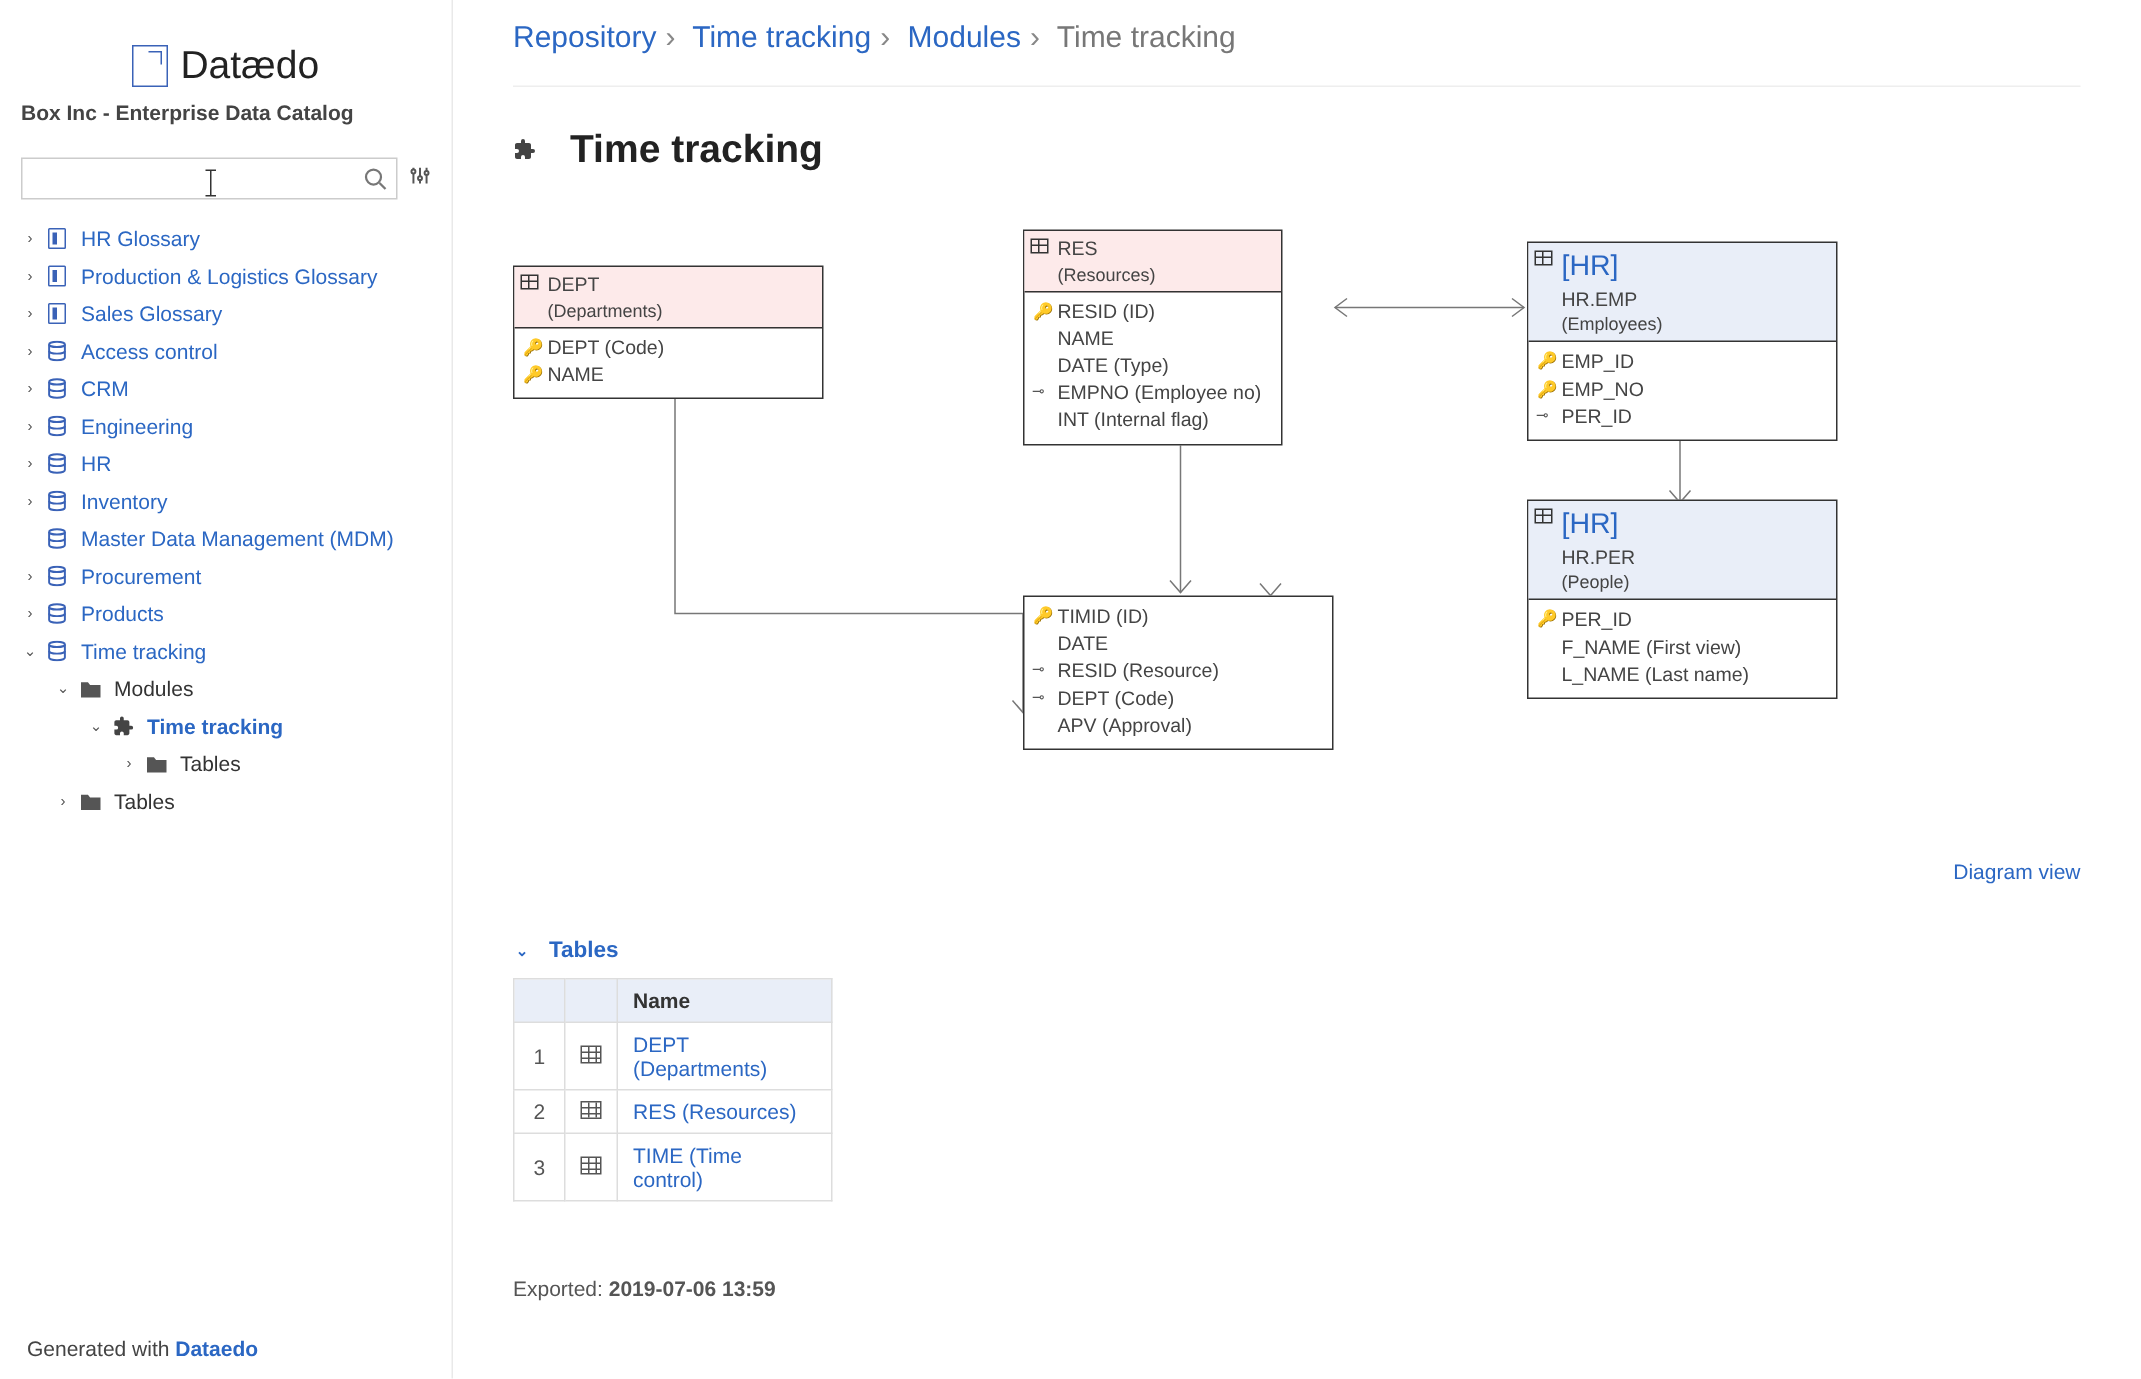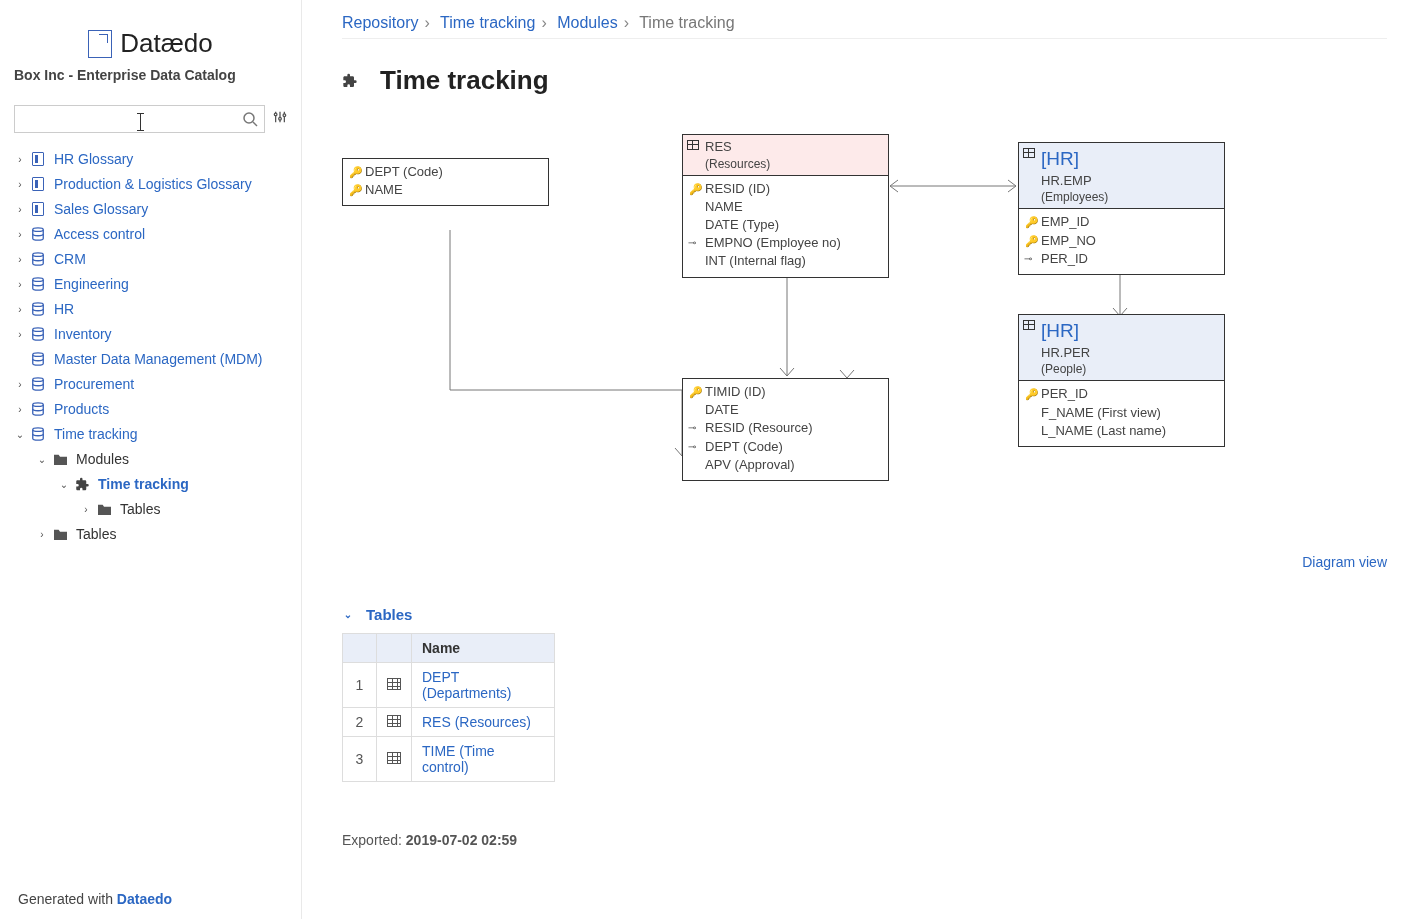--- a/index.html
+++ b/index.html
@@ -36,21 +36,21 @@
   .tlabel.dark { color:#333; }
   .tlabel.bold { font-weight:700; }
   .indent-1{padding-left:22px;}
   .indent-2{padding-left:44px;}
   .indent-3{padding-left:66px;}
 
   .footer-note { position:absolute; bottom:12px; left:18px; font-size:14px; color:#444;}
   .footer-note a { color:#2b67c3; font-weight:700; text-decoration:none;}
 
   .main { flex:1; padding: 14px 40px 0 40px; position:relative; }
-  .breadcrumb { font-size:16px; margin-bottom:6px; }
+  .breadcrumb { font-size:20px; margin-bottom:20px; }
   .breadcrumb .link{ color:#2b67c3; }
   .breadcrumb .sep{ color:#888; margin:0 6px;}
   .breadcrumb .cur{ color:#777; }
   hr.bc-sep{border:none; border-top:1px solid #eee; margin-bottom:26px;}
   .page-title { display:flex; align-items:center; gap:14px; margin-bottom:20px;}
   .page-title h1{ font-size:26px; font-weight:700; color:#222;}
   .page-title .ticon-puzzle svg{width:26px;height:26px;}
 
   .diagram-area { position:relative; height:460px; }
   .erd { position:absolute; border:1.5px solid #333; background:#fff; font-size:13px; }
@@ -322,27 +322,32 @@
           <polyline points="666,64 674,70 666,76"></polyline>
 
           <polyline points="778,128 778,200"></polyline>
           <polyline points="771,192 778,200 785,192"></polyline>
 
           <polyline points="498,254 505,262 512,254"></polyline>
         </g>
       </svg>
 
       <div class="erd red" style="left:0; top:42px; width:207px;">
+        <div class="hdr">
+            <span class="tbl-icon"></span>
+            <div class="ename">DEPT</div>
+            <div class="elabel">(Departments)</div>
+          </div>
         <div class="body">
           <div class="col"><span class="key">🔑</span><span>DEPT (Code)</span></div>
           <div class="col"><span class="key">🔑</span><span>NAME</span></div>
         </div>
       </div>
 
-      <div class="erd red" style="left:340px; top:18px; width:207px;">
+      <div class="erd red" style="left:340px; top:18px; width:173px;">
         <div class="hdr">
             <span class="tbl-icon"></span>
             <div class="ename">RES</div>
             <div class="elabel">(Resources)</div>
           </div>
         <div class="body">
           <div class="col"><span class="key">🔑</span><span>RESID (ID)</span></div>
           <div class="col"><span>NAME</span></div>
           <div class="col"><span>DATE (Type)</span></div>
           <div class="col"><span class="fk">⊸</span><span>EMPNO (Employee no)</span></div>
@@ -418,16 +423,16 @@
           <tr>
               <td class="idx">3</td>
               <td class="ico"><span class="tbl-glyph"><i></i><i></i></span></td>
               <td class="name"><a>TIME (Time control)</a></td>
             </tr>
         </tbody>
       </table>
     </div>
 
     <div class="exported">
-      <span>Exported: </span><b>2019-07-02 02:59</b>
+      <span>Exported: </span><b>2019-07-06 13:59</b>
     </div>
   </div>
 </div>
 
 </body></html>

